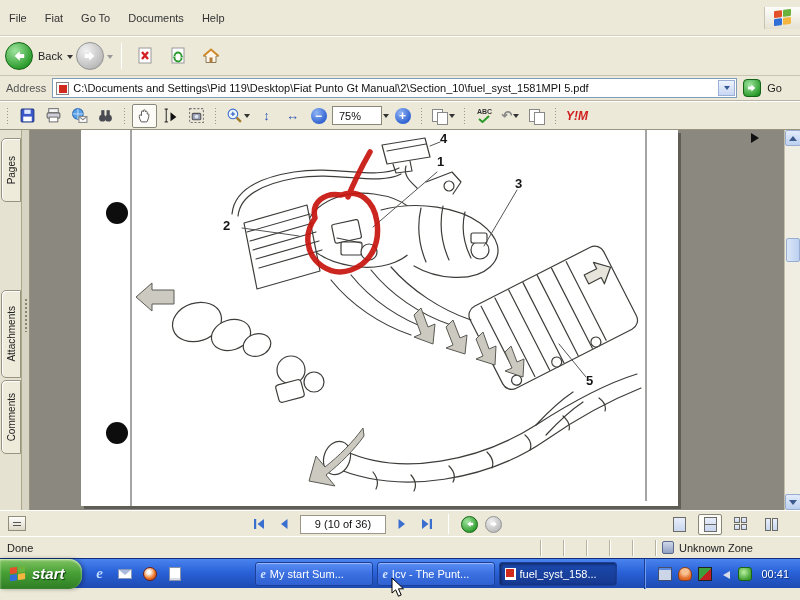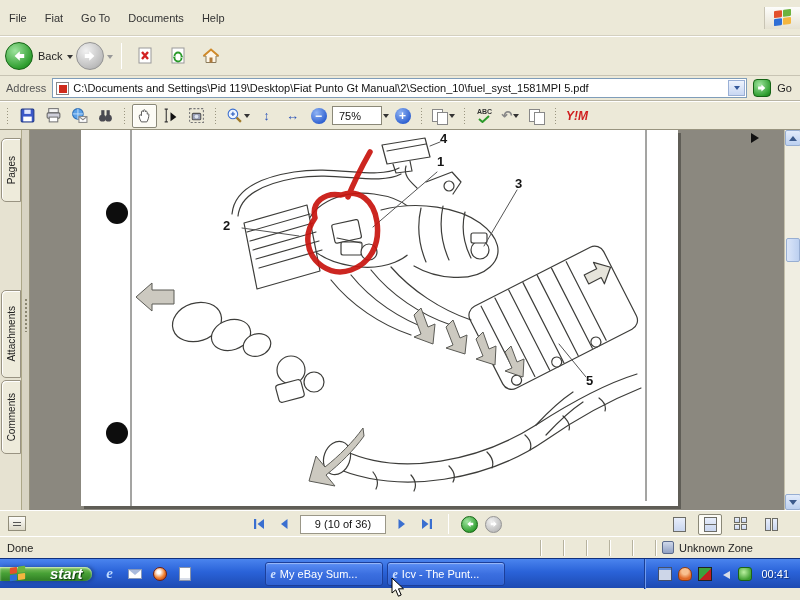--- a/index.html
+++ b/index.html
@@ -58,21 +58,21 @@
   }
   .addrlabel { font-size:11px; color:#555; }
   .addrfield {
     flex:1; height:20px; background:#fff; border:1px solid #7f9db9;
     display:flex; align-items:center; gap:4px; padding:0 1px 0 3px; overflow:hidden;
   }
   .addrtext { flex:1; font-size:11px; color:#111; white-space:nowrap; overflow:hidden; }
   .addrdrop { width:17px; height:16px; background:linear-gradient(180deg,#eef3fd,#c8d7f2); border:1px solid #9ab0d6; display:flex; align-items:center; justify-content:center; }
   .addrdrop .caret-dn { margin-top:3px; border-top-color:#35589a; }
   .go-circle { width:18px; height:18px; border-radius:4px; background:radial-gradient(circle at 35% 30%, #9fe49f, #2f9e2f 75%, #1a761a); border:1px solid #156415; display:flex; align-items:center; justify-content:center; }
-  .golabel { font-size:11px; color:#222; margin-right:2px; }
+  .golabel { font-size:11px; color:#222; margin-right:12px; }
   
   .readerbar {
     height: 29px; background:#ece9d8; border-top:1px solid #fff; border-bottom:1px solid #98947f;
     display:flex; align-items:center; padding:0 2px; gap:1px;
   }
   .grip { width:4px; height:18px; margin:0 4px; background-image:radial-gradient(#9a9680 35%, transparent 36%); background-size:3px 3px; }
   .tbtn { height:24px; min-width:25px; padding:0 2px; display:flex; align-items:center; justify-content:center; gap:1px; border:1px solid transparent; border-radius:2px; }
   .tbtn.pressed { border:1px solid #8a8878; background:#fcfbf5; box-shadow: inset 1px 1px 0 #fff; }
   .zoomfield { width:50px; height:19px; background:#fff; border:1px solid #8a8878; font-size:11px; color:#111; display:flex; align-items:center; padding-left:6px; }
   .glyphblue { color:#2a52b8; font-weight:bold; font-size:13px; }
@@ -123,23 +123,23 @@
   .pgico2 { width:15px; height:13px; display:grid; grid-template-columns:6px 6px; gap:1px; }
   .pgico2 i { background:linear-gradient(180deg,#e8eefb,#c9d6ef); border:1px solid #6c6c66; }
   
   .statusbar { height:22px; background:#ece9d8; border-top:1px solid #fff; display:flex; align-items:center; font-size:11px; color:#222; padding-left:7px; }
   .spane { width:23px; height:16px; border-left:1px solid #b6b29e; box-shadow:1px 0 0 #fff inset; }
   .zonepane { width:145px; height:16px; border-left:1px solid #b6b29e; box-shadow:1px 0 0 #fff inset; display:flex; align-items:center; gap:5px; padding-left:6px; }
   .zoneico { width:12px; height:13px; background:linear-gradient(180deg,#cfd8ea,#8fa0c4); border:1px solid #5a6a8c; border-radius:2px; }
   
   .xtaskbar { position:relative; height:30px; background:linear-gradient(180deg,#4a84ee 0%,#2a62d8 45%,#1d4ab2 100%); border-top:1px solid #10307e; display:flex; align-items:center; }
   .startbtn {
-    height:14px; padding:0 9px 0 9px; border-radius:0 13px 13px 0;
+    height:30px; padding:0 17px 0 9px; border-radius:0 13px 13px 0;
     background:linear-gradient(180deg,#84c465 0%,#48a136 45%,#2f7d24 100%);
-    display:flex; align-items:center; gap:24px; color:#fff; font-style:italic; font-weight:bold; font-size:15px;
+    display:flex; align-items:center; gap:6px; color:#fff; font-style:italic; font-weight:bold; font-size:15px;
     text-shadow:1px 1px 1px #0a3a0a; box-shadow: 2px 0 4px #00000055, inset 0 1px 2px #d8f0c0;
   }
   .startbtn .flag { transform:skewY(-8deg) scale(.9); }
   .ql { display:flex; align-items:center; gap:7px; margin:0 9px; }
   .qlicon { width:18px; height:18px; display:flex; align-items:center; justify-content:center; }
   .e-glyph { font-weight:bold; font-style:italic; font-size:15px; color:#bcd8ff; font-family:"Liberation Serif", serif; line-height:1; }
   .e-glyph.small { font-size:12px; color:#cfe2ff; }
   .envico { width:14px; height:10px; background:#fff; border:1px solid #8899bb; position:relative; }
   .envico::after { content:""; position:absolute; left:0; top:0; border-left:6px solid transparent; border-right:6px solid transparent; border-top:5px solid #aabbdd; }
   .discico { width:14px; height:14px; border-radius:50%; background:radial-gradient(circle at 40% 35%, #fff 15%, #f08030 55%, #a02818); border:1px solid #702010; }
@@ -552,25 +552,31 @@
       <span class="qlicon">
           <span class="discico"></span>
         </span>
       <span class="qlicon">
           <span class="docico"></span>
         </span>
     </span>
     <span class="taskbtns">
       <span class="taskbtn">
         <span class="e-glyph small">e</span>
-        <span class="label">My eBay Sum...</span>
+        <span class="label">My start Sum...</span>
       </span>
       <span class="taskbtn">
         <span class="e-glyph small">e</span>
         <span class="label">Icv - The Punt...</span>
+      </span>
+      <span class="taskbtn active">
+        <span class="pdficon12">
+            <i></i>
+          </span>
+        <span class="label">fuel_syst_158...</span>
       </span>
     </span>
     <span class="tray">
       <span class="trayico tico-display"></span>
       <span class="trayico tico-person"></span>
       <span class="trayico tico-av"></span>
       <span class="trayico tico-speaker">
           <i></i>
         </span>
       <span class="trayico tico-green"></span>

